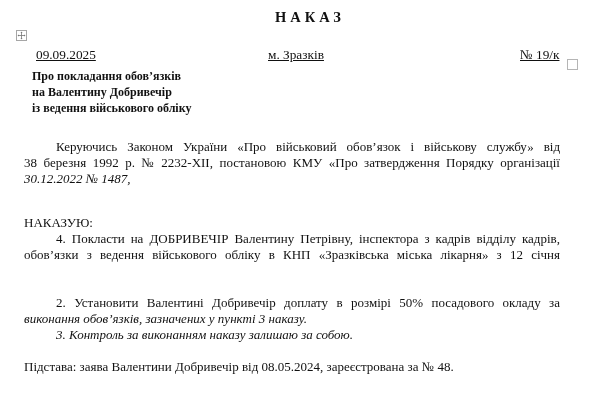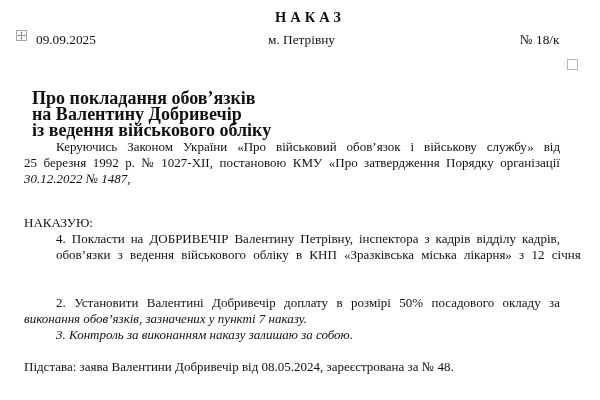--- a/index.html
+++ b/index.html
@@ -4,27 +4,27 @@
   <style>
     html, body { margin: 0; padding: 0; background: #ffffff; }
     body { width: 600px; height: 400px; overflow: hidden; position: relative;
            font-family: "Liberation Serif", serif; color: #111; font-size: 13.3px; }
     .abs { position: absolute; }
     .title { top: 9px; left: 0; width: 620px; text-align: center; font-weight: bold;
              font-size: 14.5px; letter-spacing: 4px; }
     .move-icon { top: 30px; left: 16px; width: 11px; height: 11px; border: 1px solid #a6a6a6;
                  box-sizing: border-box; background: #fff; }
     .move-icon svg { display: block; }
-    .hdr { top: 32px; font-size: 13.3px; line-height: 16px; }
+    .hdr { top: 47px; font-size: 13.3px; line-height: 16px; text-decoration: underline; }
     .hdr-date { left: 36px; }
     .hdr-city { left: 268px; }
     .hdr-num { left: 520px; }
     .cell-mark { top: 59px; left: 567px; width: 11px; height: 11px; border: 1px solid #b5b5b5;
                  box-sizing: border-box; }
-    .subject { top: 90px; left: 32px; font-weight: bold; line-height: 16px; font-size: 18px; }
+    .subject { top: 68px; left: 32px; font-weight: bold; line-height: 16px; font-size: 12px; }
     .subject div { white-space: nowrap; }
     .para { left: 24px; width: 536px; text-align: justify; line-height: 16px; font-size: 13px; }
     .para .ln { display: block; text-align: justify; text-align-last: justify; white-space: nowrap; }
     .para .ln.last { text-align-last: left; font-style: italic; }
     .para .ind { padding-left: 32px; }
     .p-basis { top: 139px; }
     .p-order { top: 215px; }
     .p-item1 { top: 231px; }
     .p-item2 { top: 295px; }
     .p-item3 { top: 327px; }
@@ -40,45 +40,45 @@
     <line x1="4.5" y1="1" x2="4.5" y2="8" stroke="#777" stroke-width="0.8"></line>
     <line x1="1" y1="4.5" x2="8" y2="4.5" stroke="#777" stroke-width="0.8"></line>
     <polygon points="4.5,0.5 3.5,2 5.5,2" fill="#777"></polygon>
     <polygon points="4.5,8.5 3.5,7 5.5,7" fill="#777"></polygon>
     <polygon points="0.5,4.5 2,3.5 2,5.5" fill="#777"></polygon>
     <polygon points="8.5,4.5 7,3.5 7,5.5" fill="#777"></polygon>
   </svg>
 </div>
 
 <div class="abs hdr hdr-date">09.09.2025</div>
-<div class="abs hdr hdr-city">м. Петрівну</div>
-<div class="abs hdr hdr-num">№ 18/к</div>
+<div class="abs hdr hdr-city">м. Зразків</div>
+<div class="abs hdr hdr-num">№ 19/к</div>
 <div class="abs cell-mark"></div>
 
 <div class="abs subject">
   <div>Про покладання обов’язків</div>
   <div>на Валентину Добривечір</div>
   <div>із ведення військового обліку</div>
 </div>
 
 <div class="abs para p-basis">
   <span class="ln ind" style="word-spacing: 5.55556px; display: block;">Керуючись Законом України «Про військовий обов’язок і військову службу» від</span>
-  <span class="ln" style="word-spacing: 2.27273px; display: block;">25 березня 1992 р. № 1027-XII, постановою КМУ «Про затвердження Порядку організації</span>
+  <span class="ln" style="word-spacing: 2.27273px; display: block;">38 березня 1992 р. № 2232-XII, постановою КМУ «Про затвердження Порядку організації</span>
   <span class="ln last">30.12.2022 № 1487,</span>
 </div>
 
 <div class="abs para p-order">НАКАЗУЮ:</div>
 
 <div class="abs para p-item1">
   <span class="ln ind" style="word-spacing: 1.7px; display: block;">4. Покласти на ДОБРИВЕЧІР Валентину Петрівну, інспектора з кадрів відділу кадрів,</span>
-  <span class="ln" style="word-spacing: 4px; display: block; margin-left: 32px;">обов’язки з ведення військового обліку в КНП «Зразківська міська лікарня» з 12 січня</span>
+  <span class="ln" style="word-spacing: 4px; display: block;">обов’язки з ведення військового обліку в КНП «Зразківська міська лікарня» з 12 січня</span>
 </div>
 
 <div class="abs para p-item2">
   <span class="ln ind" style="word-spacing: 4.1px; display: block;">2. Установити Валентині Добривечір доплату в розмірі 50% посадового окладу за</span>
-  <span class="ln last">виконання обов’язків, зазначених у пункті 7 наказу.</span>
+  <span class="ln last">виконання обов’язків, зазначених у пункті 3 наказу.</span>
 </div>
 
 <div class="abs para p-item3">
   <span class="ln ind last">3. Контроль за виконанням наказу залишаю за собою.</span>
 </div>
 
 <div class="abs para p-footer">Підстава: заява Валентини Добривечір від 08.05.2024, зареєстрована за № 48.</div>
 
 </body></html>

